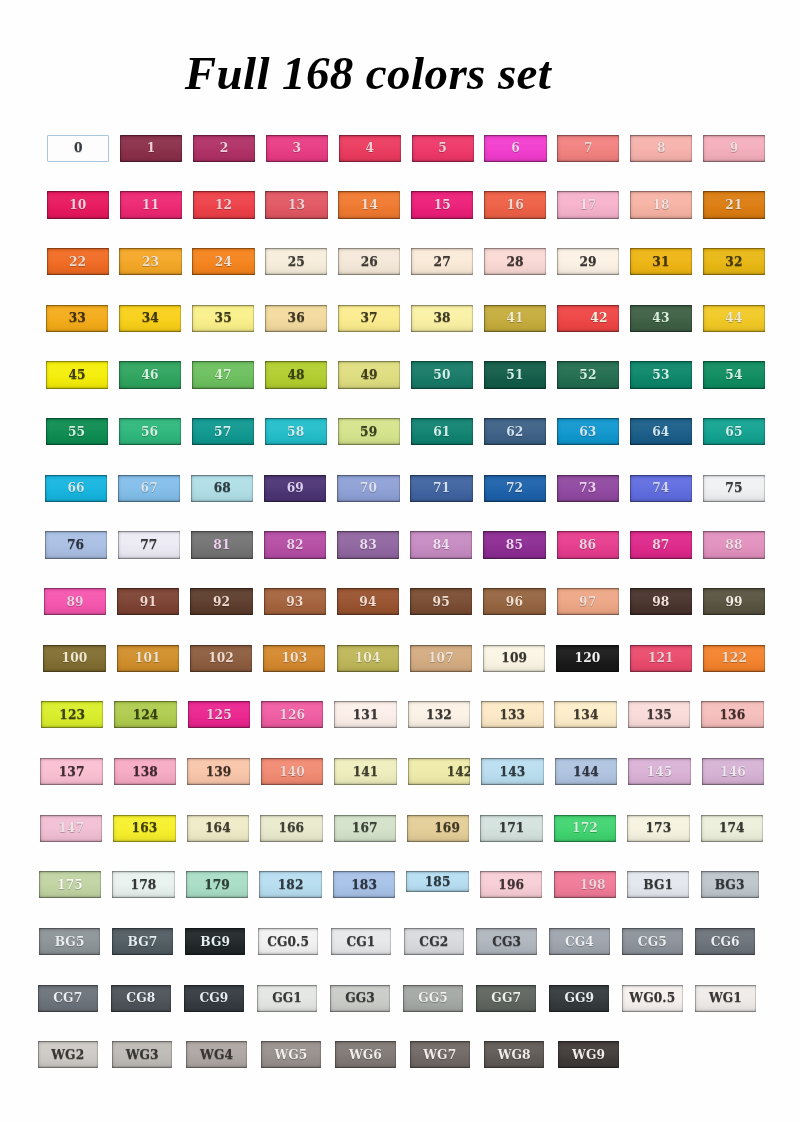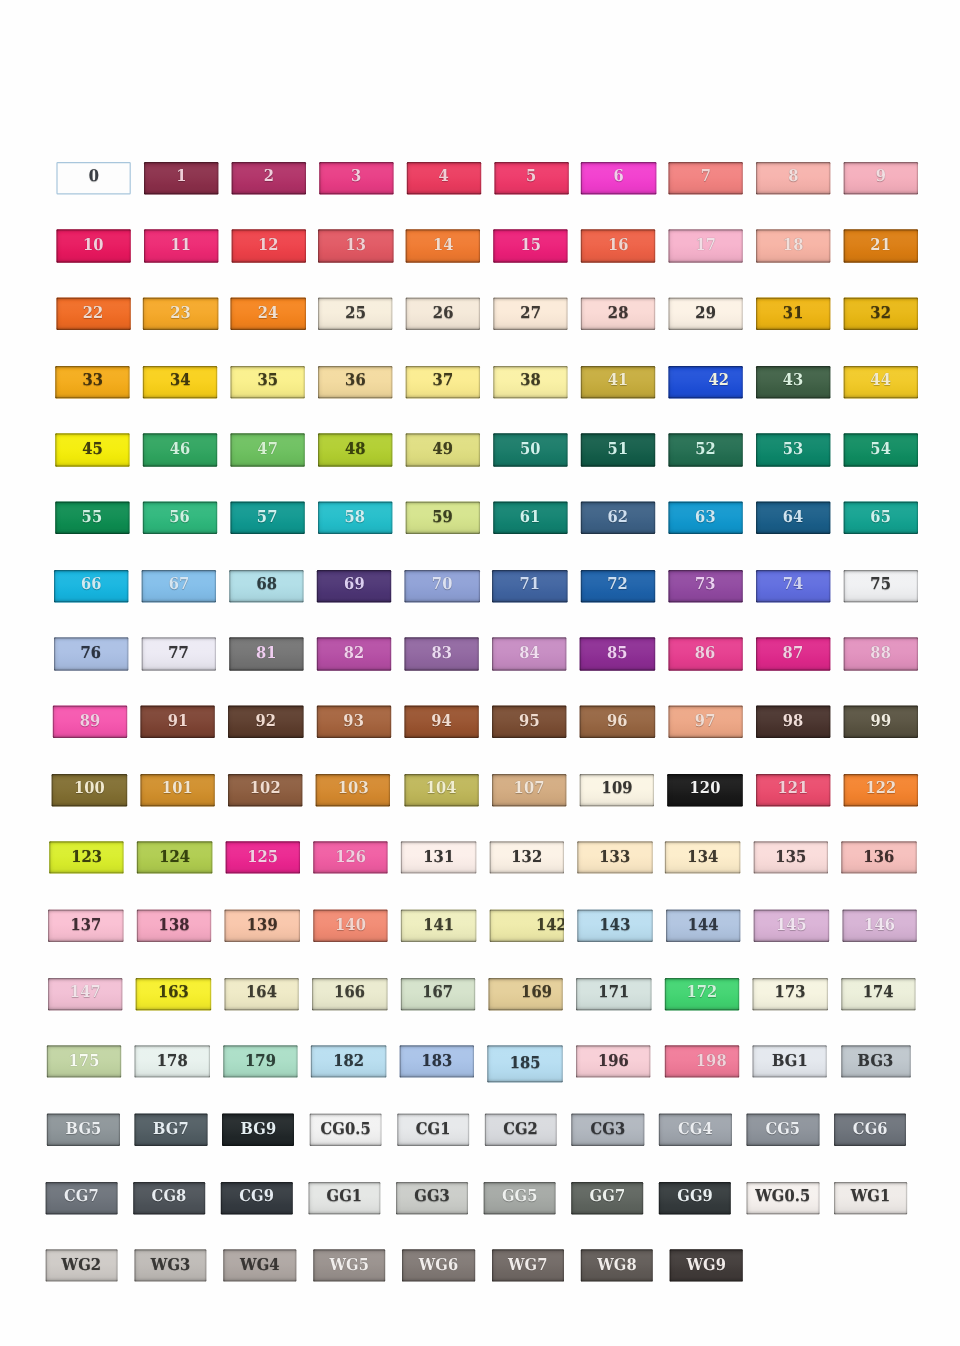--- a/index.html
+++ b/index.html
@@ -78,20 +78,21 @@
     background: #FDFDFD !important;
     border: 1px solid #A8C6DC;
     box-shadow: none;
   }
   .swatch.outline::before { background: none; }
 </style>
 </head>
 <body>
 
 <div id="page">
+  <div id="title">Full 168 colors set</div>
   <div id="grid">
       <div class="swatch outline" style="left: 47.2px; top: 134.6px; width: 62.2px; height: 27.3px; background: rgb(255, 255, 255); color: rgb(58, 62, 68);">
         <span class="lbl">0</span>
       </div>
       <div class="swatch" style="left: 120.067px; top: 134.6px; width: 62.2px; height: 27.3px; background: rgb(138, 46, 73); color: rgb(241, 207, 217);">
         <span class="lbl">1</span>
       </div>
       <div class="swatch" style="left: 192.933px; top: 134.6px; width: 62.2px; height: 27.3px; background: rgb(176, 48, 102); color: rgb(241, 207, 221);">
         <span class="lbl">2</span>
       </div>
@@ -190,21 +191,21 @@
       </div>
       <div class="swatch" style="left: 338.022px; top: 304.58px; width: 62.2px; height: 27.3px; background: rgb(251, 236, 142); color: rgb(63, 58, 27);">
         <span class="lbl">37</span>
       </div>
       <div class="swatch" style="left: 410.978px; top: 304.58px; width: 62.2px; height: 27.3px; background: rgb(250, 241, 164); color: rgb(63, 60, 35);">
         <span class="lbl">38</span>
       </div>
       <div class="swatch" style="left: 483.933px; top: 304.58px; width: 62.2px; height: 27.3px; background: rgb(198, 172, 60); color: rgb(241, 235, 207);">
         <span class="lbl">41</span>
       </div>
-      <div class="swatch" style="left: 556.889px; top: 304.58px; width: 62.2px; height: 27.3px; background: #1d4ed8; color: rgb(239, 241, 225); padding-left: 22px;">
+      <div class="swatch" style="left: 556.889px; top: 304.58px; width: 62.2px; height: 27.3px; background: #ef4444; color: rgb(239, 241, 225); padding-left: 22px;">
         <span class="lbl">42</span>
       </div>
       <div class="swatch" style="left: 629.844px; top: 304.58px; width: 62.2px; height: 27.3px; background: rgb(62, 95, 68); color: rgb(219, 241, 223);">
         <span class="lbl">43</span>
       </div>
       <div class="swatch" style="left: 702.8px; top: 304.58px; width: 62.2px; height: 27.3px; background: rgb(241, 201, 36); color: rgb(241, 234, 207);">
         <span class="lbl">44</span>
       </div>
       <div class="swatch" style="left: 46px; top: 361.24px; width: 62.2px; height: 27.3px; background: rgb(245, 238, 8); color: rgb(64, 62, 13);">
         <span class="lbl">45</span>
@@ -484,21 +485,21 @@
       </div>
       <div class="swatch" style="left: 185.867px; top: 871.18px; width: 62.4px; height: 27.3px; background: rgb(170, 222, 198); color: rgb(45, 65, 56);">
         <span class="lbl">179</span>
       </div>
       <div class="swatch" style="left: 259.4px; top: 871.18px; width: 62.4px; height: 27.3px; background: rgb(184, 222, 240); color: rgb(45, 58, 64);">
         <span class="lbl">182</span>
       </div>
       <div class="swatch" style="left: 332.933px; top: 871.18px; width: 62.4px; height: 27.3px; background: rgb(168, 194, 232); color: rgb(43, 52, 66);">
         <span class="lbl">183</span>
       </div>
-      <div class="swatch" style="left: 406.467px; top: 871.18px; width: 62.4px; height: 31px; background: rgb(182, 222, 242); color: rgb(44, 57, 64); justify-content: center;">
+      <div class="swatch" style="left: 406.467px; top: 871.18px; width: 62.4px; height: 21px; background: rgb(182, 222, 242); color: rgb(44, 57, 64); justify-content: center;">
         <span class="lbl">185</span>
       </div>
       <div class="swatch" style="left: 480px; top: 871.18px; width: 62.4px; height: 27.3px; background: rgb(248, 206, 214); color: rgb(64, 50, 53);">
         <span class="lbl">196</span>
       </div>
       <div class="swatch" style="left: 553.533px; top: 871.18px; width: 62.4px; height: 27.3px; background: rgb(240, 122, 152); color: rgb(241, 210, 218); padding-left: 16px;">
         <span class="lbl">198</span>
       </div>
       <div class="swatch" style="left: 627.067px; top: 871.18px; width: 62.4px; height: 27.3px; background: rgb(228, 232, 238); color: rgb(53, 54, 56);">
         <span class="lbl">BG1</span>

